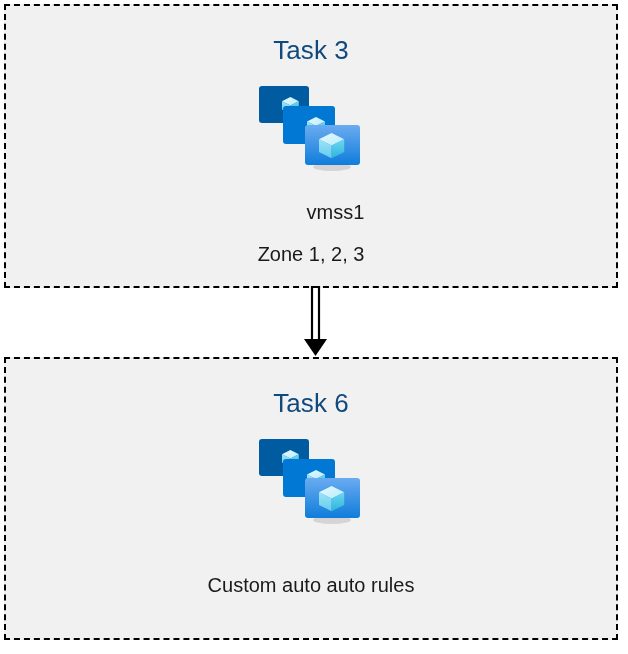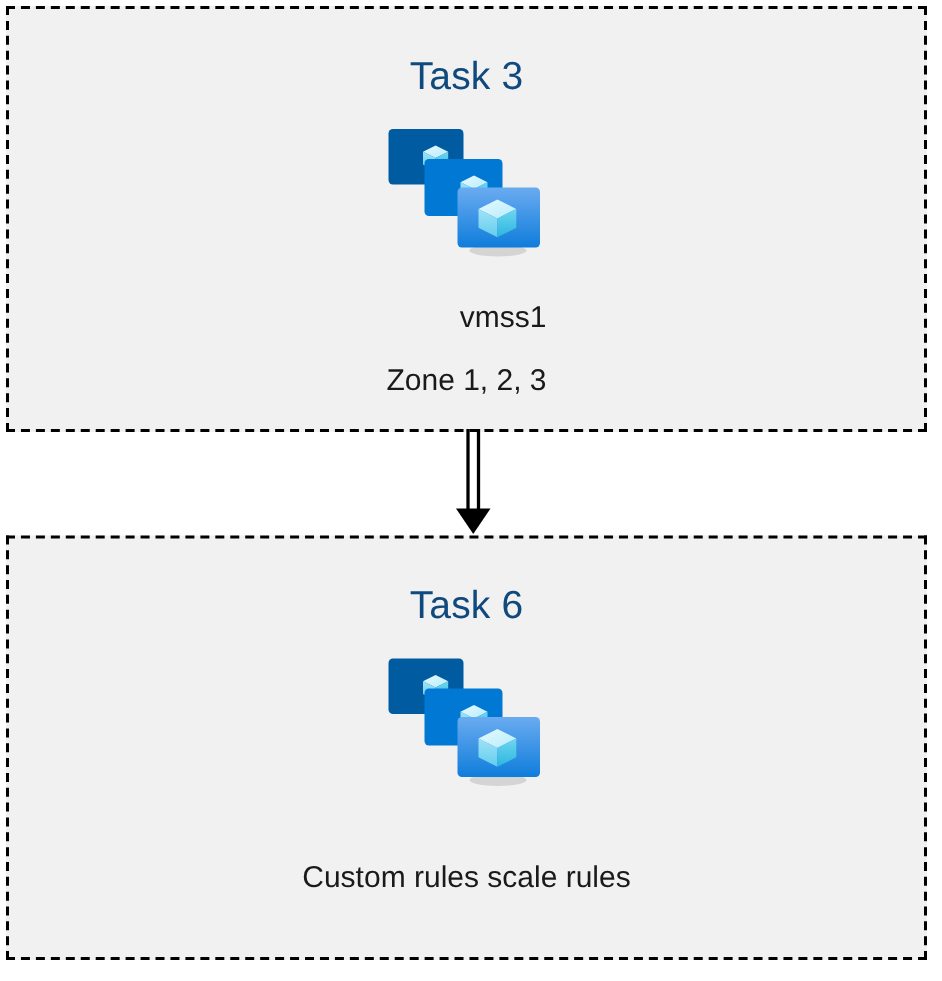--- a/index.html
+++ b/index.html
@@ -222,17 +222,17 @@
         <rect x="47" y="44" width="55" height="40" rx="3" fill="url(#frontScreenB)"></rect>
         <g transform="translate(61,52) scale(0.63)">
           <polygon points="20,0 40,10 20,20 0,10" fill="url(#cubeTopB)"></polygon>
           <polygon points="0,10 20,20 20,40 0,30" fill="url(#cubeLeftB)"></polygon>
           <polygon points="40,10 40,30 20,40 20,20" fill="url(#cubeRightB)"></polygon>
         </g>
       </svg>
     </div>
 
     <div class="caption-block">
-      <div class="caption">Custom rules scale rules</div>
+      <div class="caption">Custom auto auto rules</div>
     </div>
   </div>
 
 </div>
 
 </body></html>

